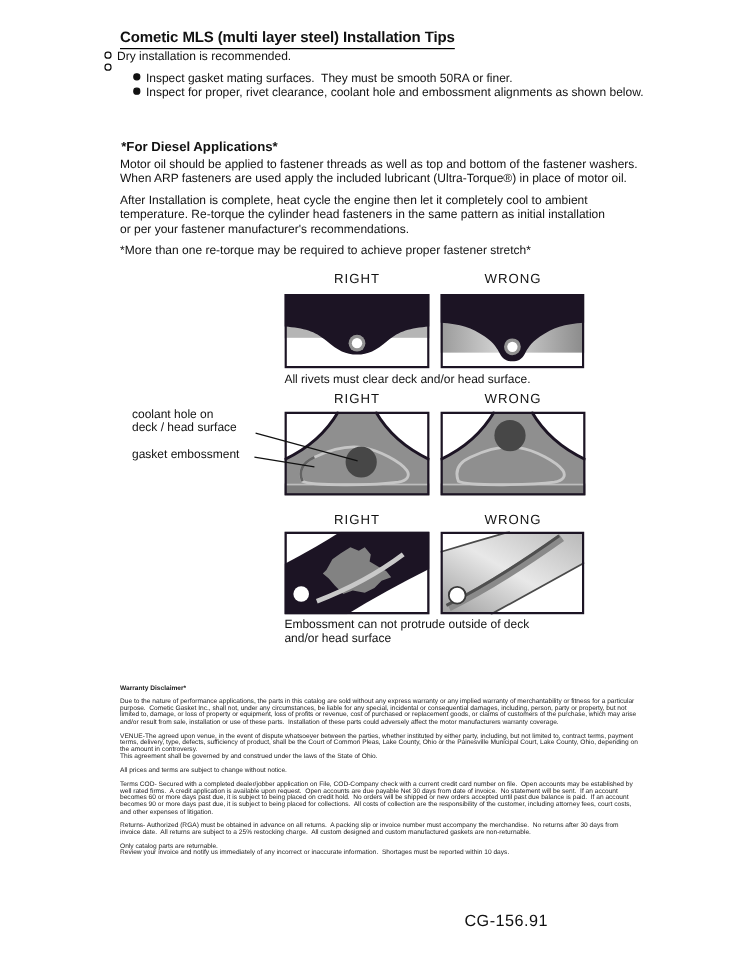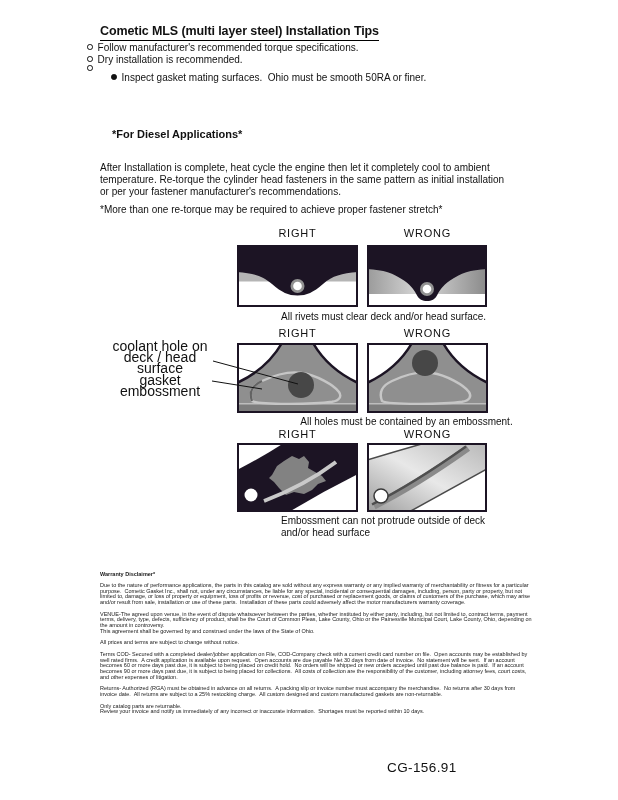--- a/index.html
+++ b/index.html
@@ -16,73 +16,75 @@
     border-bottom:1.5px solid #000;padding-bottom:2px;margin:0;
   }
   .bullets{left:87px;top:42px;font-size:10px;line-height:12.4px;}
   .brow{display:flex;align-items:baseline;}
   .brow.sub{padding-left:24px;}
   .mk{flex:0 0 auto;display:inline-block;width:3.6px;height:3.6px;border-radius:50%;
       margin-right:5px;position:relative;top:-1.5px;}
   .mk.open{border:1px solid #111;}
   .mk.fill{background:#111;border:1px solid #111;}
 
-  .diesel-h{left:100px;top:116px;font-size:11px;font-weight:bold;margin:12px;}
+  .diesel-h{left:100px;top:116px;font-size:11px;font-weight:bold;margin:1px;}
   .body-p{font-size:10px;line-height:12.2px;margin:0;}
   .p1{left:100px;top:132px;width:460px;}
   .p2{left:100px;top:162px;width:460px;}
   .p3{left:100px;top:204px;width:460px;}
 
   .dlabel{font-size:11px;letter-spacing:0.8px;text-align:center;}
   .lab-left{left:237px;width:121px;}
   .lab-right{left:367px;width:121px;}
-  .caption{font-size:10px;line-height:11.5px;margin-left:44px;}
+  .caption{font-size:10px;line-height:11.5px;}
   .panel{display:block;}
 
   .d1-lab{top:227px;}  .d1-panel{top:245px;}  .d1-cap{left:237px;top:311px;width:280px;}
   .d2-lab{top:327px;}  .d2-panel{top:343px;}  .d2-cap{left:237px;top:416px;width:251px;text-align:center;}
   .d3-lab{top:428px;}  .d3-panel{top:443px;}  .d3-cap{left:237px;top:515px;width:240px;}
 
-  .ann{font-size:14px;line-height:10.8px;text-align:center;width:100px;left:110px;}
+  .ann{font-size:10px;line-height:10.8px;text-align:left;width:100px;left:110px;}
   .ann1{top:341px;}
   .ann2{top:375px;}
   .leader{left:205px;top:355px;pointer-events:none;}
 
   .legal{left:100px;top:572px;width:434px;font-size:5.5px;line-height:5.8px;color:#1a1a1a;}
   .legal h3{font-size:5.5px;margin:0 0 5px 0;}
   .legal p{margin:0 0 5.6px 0;}
 
   .docnum{left:387px;top:760px;font-size:13.5px;letter-spacing:0.4px;}
 </style>
 </head>
 <body>
 
 <div class="page">
 
   <h1 class="abs title">Cometic MLS (multi layer steel) Installation Tips</h1>
 
   <div class="abs bullets">
     <div class="brow">
       <span class="mk open"></span>
-      <span class="pre">Follow manufacturer's recommended torque specifications.</span>
+      <span class="pre">Dry installation is recommended.</span>
     </div>
     <div class="brow">
       <span class="mk open"></span>
-      <span class="pre">Dry installation is recommended.</span>
-    </div>
-    <div class="brow">
-      <span class="mk open"></span>
     </div>
     <div class="brow sub">
       <span class="mk fill"></span>
-      <span class="pre">Inspect gasket mating surfaces.  Ohio must be smooth 50RA or finer.</span>
+      <span class="pre">Inspect gasket mating surfaces.  They must be smooth 50RA or finer.</span>
+    </div>
+    <div class="brow sub">
+      <span class="mk fill"></span>
+      <span class="pre">Inspect for proper, rivet clearance, coolant hole and embossment alignments as shown below.</span>
     </div>
   </div>
 
   <h2 class="abs diesel-h">*For Diesel Applications*</h2>
+  <p class="abs body-p p1 pre">Motor oil should be applied to fastener threads as well as top and bottom of the fastener washers.
+When ARP fasteners are used apply the included lubricant (Ultra-Torque®) in place of motor oil.</p>
   <p class="abs body-p p3 pre">*More than one re-torque may be required to achieve proper fastener stretch*</p>
   <p class="abs body-p p2 pre">After Installation is complete, heat cycle the engine then let it completely cool to ambient
 temperature. Re-torque the cylinder head fasteners in the same pattern as initial installation
 or per your fastener manufacturer's recommendations.</p>
 
   <div class="abs dlabel lab-left d1-lab">RIGHT</div>
   <div class="abs dlabel lab-right d1-lab">WRONG</div>
 
   <svg class="abs panel d1-panel" style="left:237px" width="121" height="62" viewBox="0 0 121 62">
     <rect width="121" height="62" fill="#ffffff"></rect>
@@ -145,21 +147,20 @@
     <path d="M15,58 C12,50 14,43 25,38 C40,31 53,28 65,30 C79,32 97,42 102,49 C105,53.5 102.5,57.5 95,58.8 C76,61.5 22,62 15,58 Z" fill="none" stroke="#c6c6c6" stroke-width="2.4"></path>
     <circle cx="58" cy="20" r="13" fill="#474747"></circle>
     <rect x="1" y="1" width="119" height="68" fill="none" stroke="#1c1424" stroke-width="2"></rect>
   </svg>
 
   <svg class="abs leader" width="100" height="40" viewBox="0 0 100 40">
     <line x1="8" y1="6" x2="93" y2="29" stroke="#111" stroke-width="1"></line>
     <line x1="7" y1="26" x2="57" y2="34" stroke="#111" stroke-width="1"></line>
   </svg>
 
-  <div class="abs caption d2-cap">All holes must be contained by an embossment.</div>
 
   <div class="abs dlabel lab-left d3-lab">RIGHT</div>
   <div class="abs dlabel lab-right d3-lab">WRONG</div>
 
   <svg class="abs panel d3-panel" style="left:237px" width="121" height="69" viewBox="0 0 121 69">
     <rect width="121" height="69" fill="#1c1424"></rect>
     <path d="M0,0 H47 Q27,13 0,27 Z" fill="#ffffff"></path>
     <path d="M121,31 Q85,49 52,69 H121 Z" fill="#ffffff"></path>
     <polygon points="35,32 40,23 47,18 55,13 62,16 67,13 72,19 71,25 78,29 85,33 89,38 81,41 75,47 67,51 57,49 49,52 42,45 37,39 32,35" fill="#828282"></polygon>
     <path d="M27,58 C48,50 75,37 99,19" fill="none" stroke="#c9c9c9" stroke-width="4"></path>

